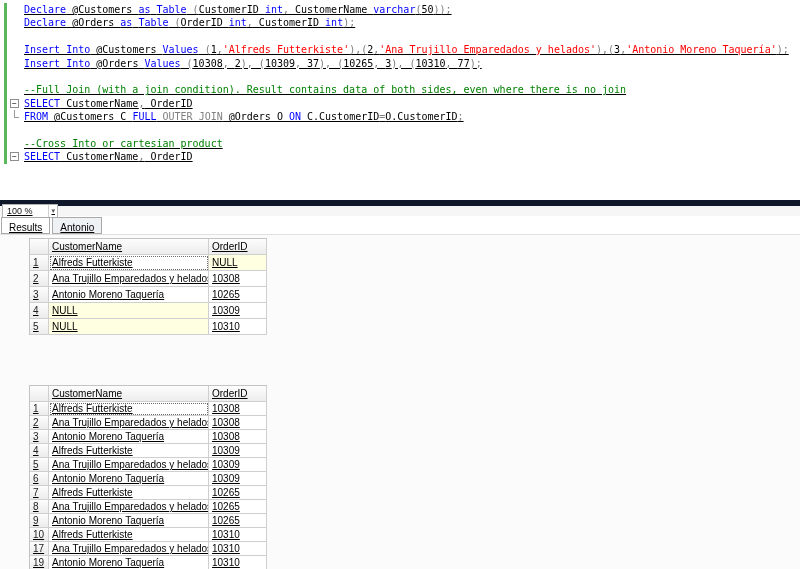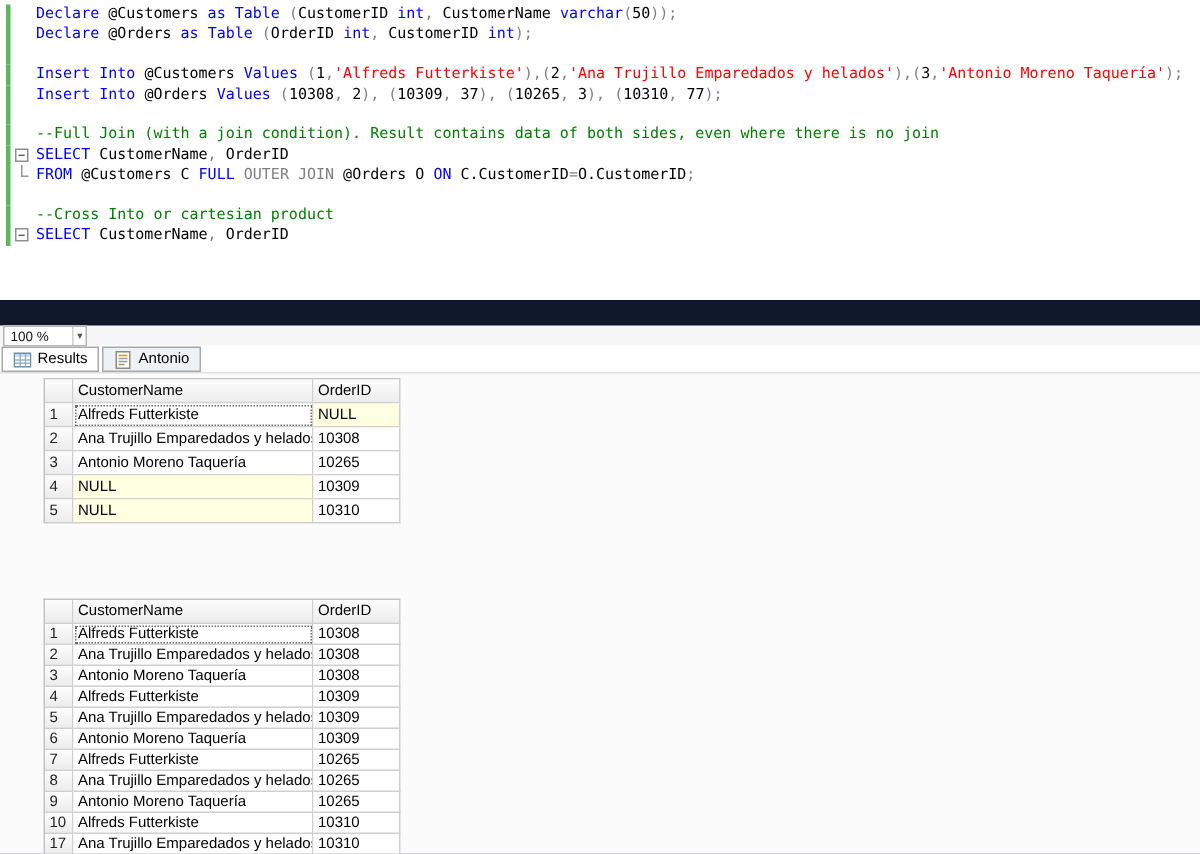--- a/index.html
+++ b/index.html
@@ -1,17 +1,17 @@
 <!DOCTYPE html>
 <html style="--c-kw: #0000ff; --c-str: #ff0000; --c-cm: #008000; --c-op: #808080; --c-null: #ffffe1; --c-green: #5bb75b;"><head>
 <meta charset="utf-8">
 <style>
   html,body{margin:0;padding:0;}
   body{font-family:"Liberation Sans",sans-serif;background:#fff;}
-  .app{width:800px;height:569px;background:#0f172a;overflow:hidden;position:relative;}
+  .app{width:800px;height:569px;background:#4d7c0f;overflow:hidden;position:relative;text-decoration:underline;}
 
   
   .editor{height:200px;background:#fff;padding-top:3px;box-sizing:border-box;
           font-family:"DejaVu Sans Mono","Liberation Mono",monospace;font-size:10px;cursor:text;}
   .code-line{display:flex;height:13.4px;line-height:13.4px;white-space:pre;}
   .gutter{flex:0 0 24px;position:relative;}
   .change-bar{position:absolute;left:4px;top:0;bottom:0;width:3px;background:var(--c-green,#5bb75b);}
   .fold-box{position:absolute;left:10px;top:2px;width:9px;height:9px;box-sizing:border-box;
             border:1px solid #8e8e8e;background:#fff;font:8px/7px "DejaVu Sans Mono",monospace;
             text-align:center;color:#222;cursor:pointer;}
@@ -19,32 +19,32 @@
              border-left:1px solid #989898;border-bottom:1px solid #989898;}
   .code-text{flex:1;overflow:hidden;}
   .tk-kw{color:var(--c-kw,#0000ff);}
   .tk-str{color:var(--c-str,#ff0000);}
   .tk-cm{color:var(--c-cm,#008000);}
   .tk-op{color:var(--c-op,#808080);}
   .tk-pl,.tk-num{color:#000;}
 
   
   .zoom-row{height:16px;background:#f6f6f6;display:flex;align-items:center;
-            border-top:3px solid #0f172a;box-sizing:border-box;margin-top:14px;}
+            border-top:6px solid #0f172a;box-sizing:border-box;}
   .zoom-combo{margin-left:2px;height:14px;box-sizing:border-box;border:1px solid #b4b4b4;
               background:#fff;display:flex;align-items:center;font-size:9px;padding-left:4px;
               width:56px;cursor:pointer;}
   .zoom-label{flex:1;color:#111;}
   .zoom-arrow{font-size:7px;color:#555;border-left:1px solid #d0d0d0;padding:0 2px;height:100%;
               display:flex;align-items:center;}
 
   
   .tabbar{height:18px;display:flex;align-items:flex-end;padding-left:1px;background:#fff;}
   .tab{display:flex;align-items:center;gap:4px;height:17px;padding:0 7px;font-size:10px;
-       border:1px solid #a9a9a9;background:#eff2f5;box-sizing:border-box;cursor:pointer;color:#000;}
+       border:1px solid #a9a9a9;background:#eff2f5;box-sizing:border-box;cursor:pointer;color:#000;flex-direction:column;}
   .tab + .tab{margin-left:2px;}
   .tab.active{background:#fff;}
   .tab-icon{display:block;}
 
   
   .results-pane{height:335px;box-sizing:border-box;background:#fbfbfb;
                 padding:3px 0 0 29px;border-top:1px solid #e0e0e0;overflow:hidden;}
   .grid{width:max-content;border-top:1px solid #c3c3c3;border-left:1px solid #c3c3c3;background:#fff;}
   .grid2{margin-top:50px;}
   .g-row{display:flex;}

